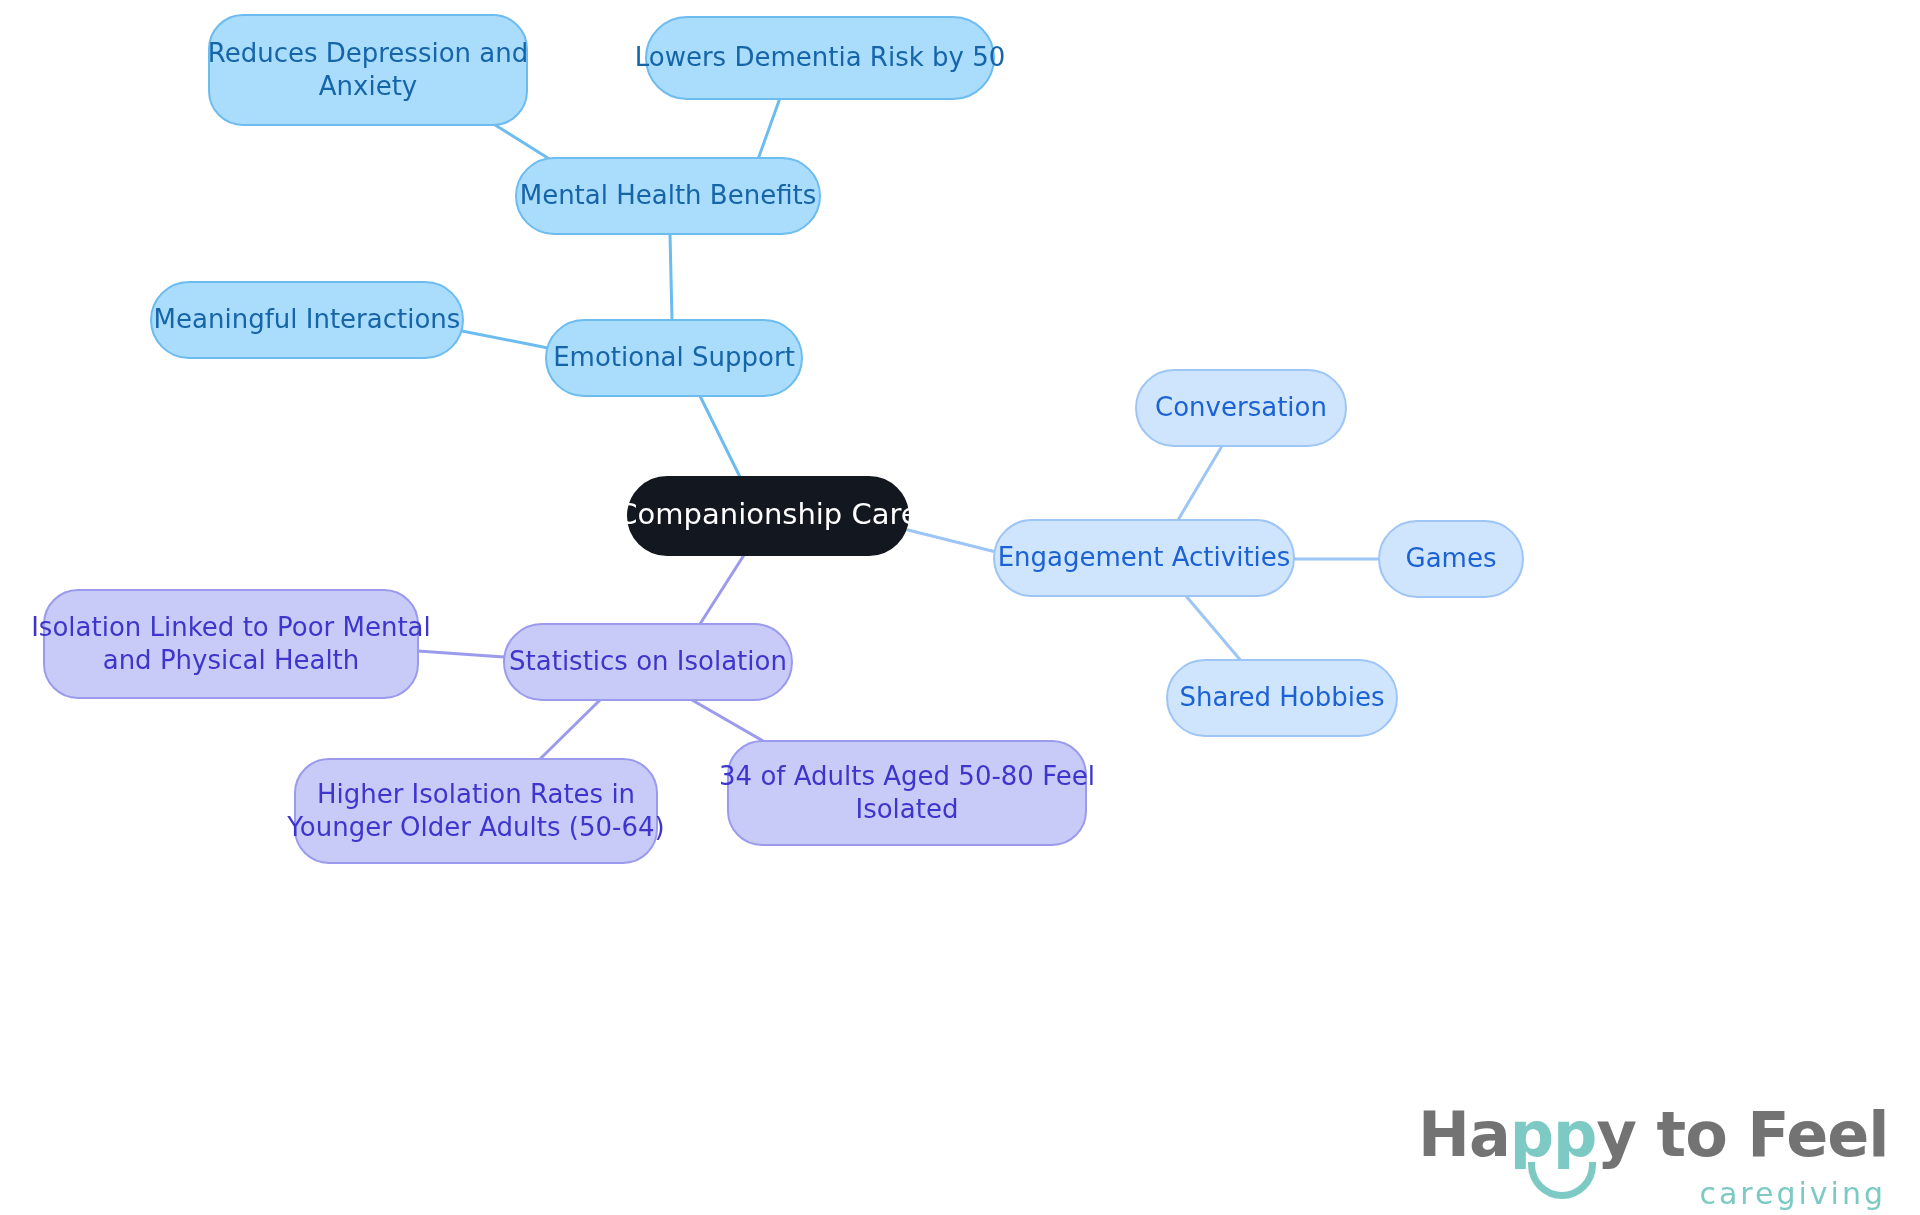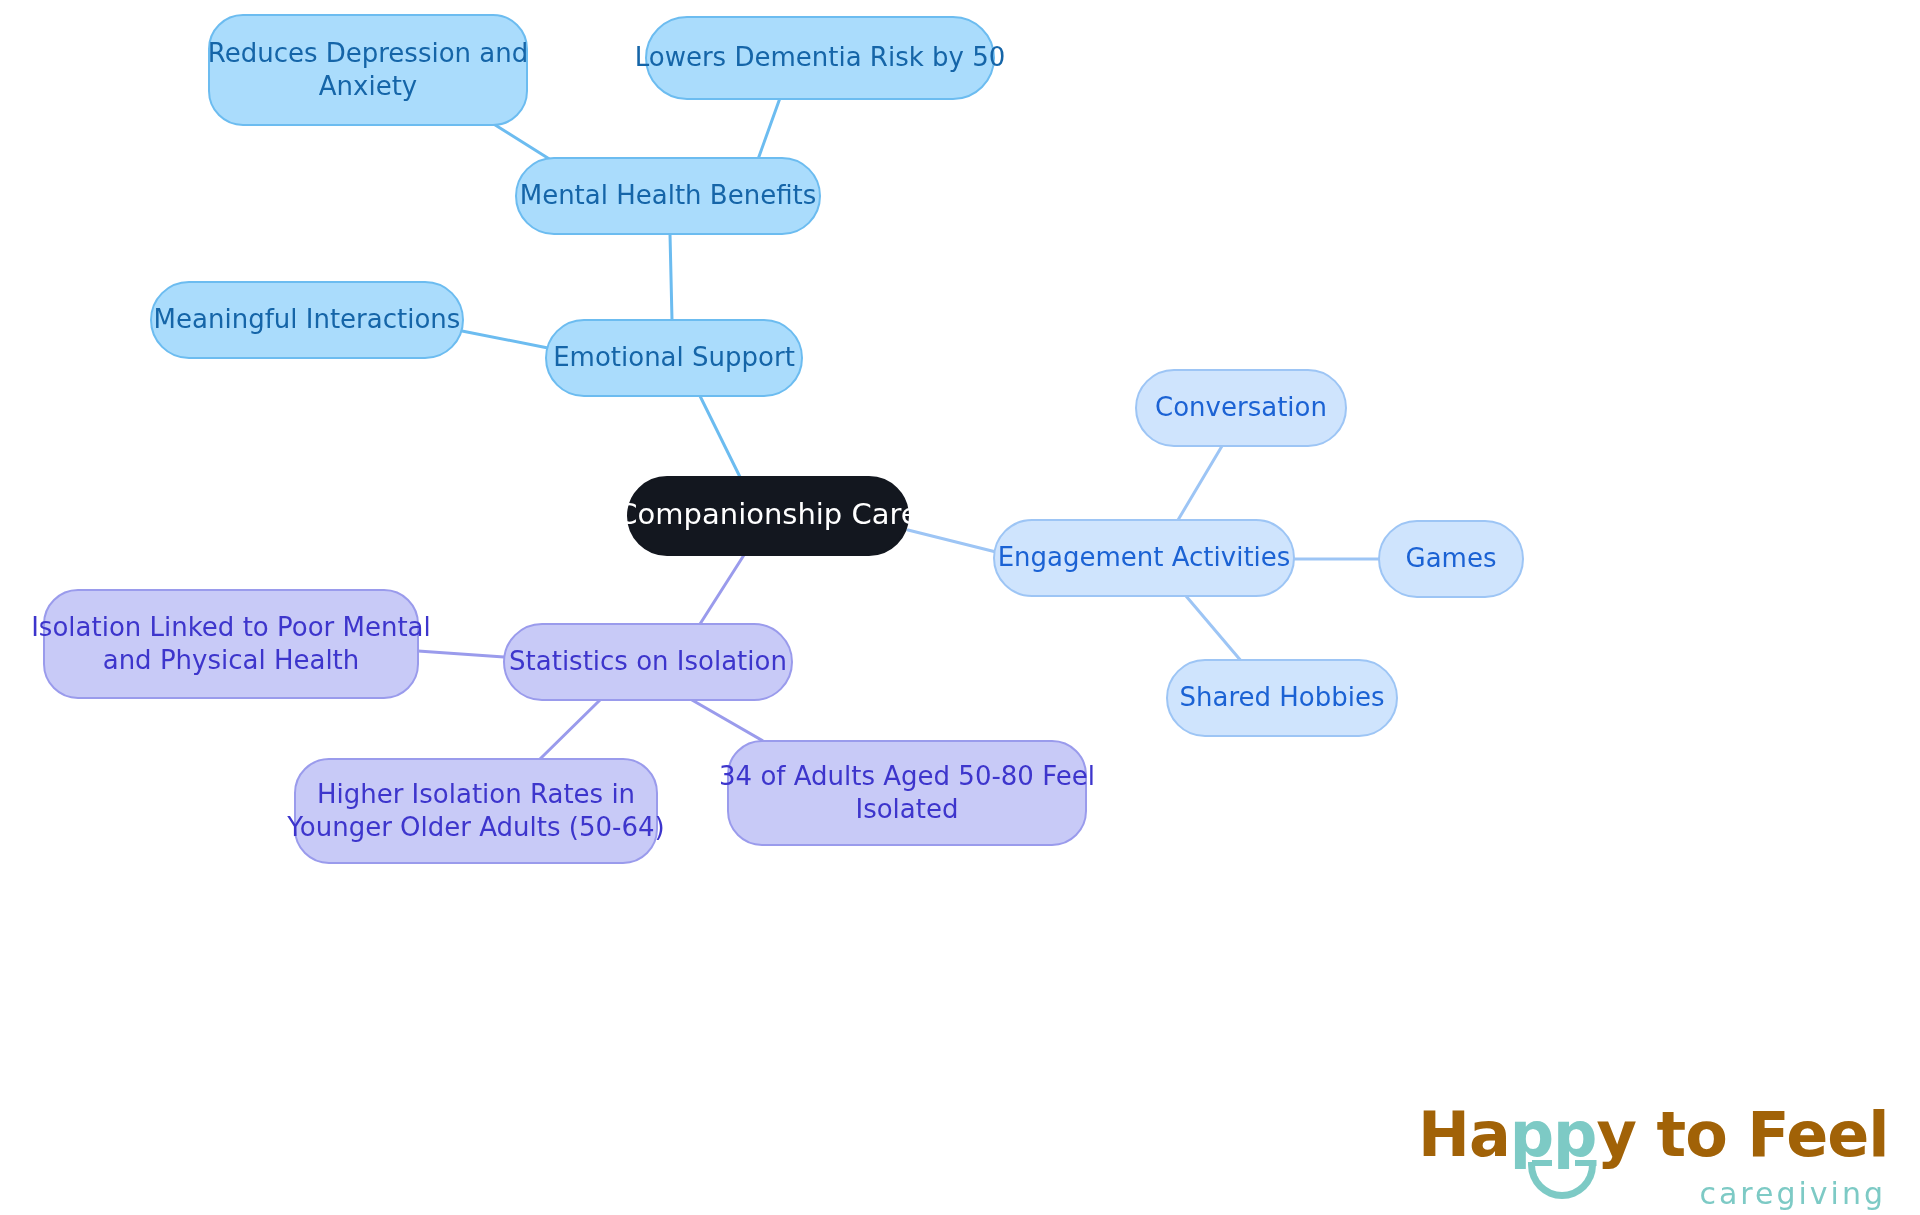--- a/index.html
+++ b/index.html
@@ -70,22 +70,22 @@
     position: absolute;
     left: 0;
     top: 0;
     font-size: 62px;
     font-weight: 700;
     letter-spacing: -1px;
     line-height: 1;
     white-space: nowrap;
     font-family: "DejaVu Sans", "Liberation Sans", sans-serif;
   }
-  .logo-coral { color: #a16207; margin-top: 8px; }
-  .logo-teal  { color: #7dcac5; text-decoration: underline; }
+  .logo-coral { color: #737373; margin-top: 8px; }
+  .logo-teal  { color: #7dcac5; }
   .logo-sub {
     position: absolute;
     right: 2px;
     top: 72px;
     font-size: 30px;
     letter-spacing: 3px;
     color: #7dcac5;
     font-family: "DejaVu Sans", "Liberation Sans", sans-serif;
     white-space: nowrap;
   }

